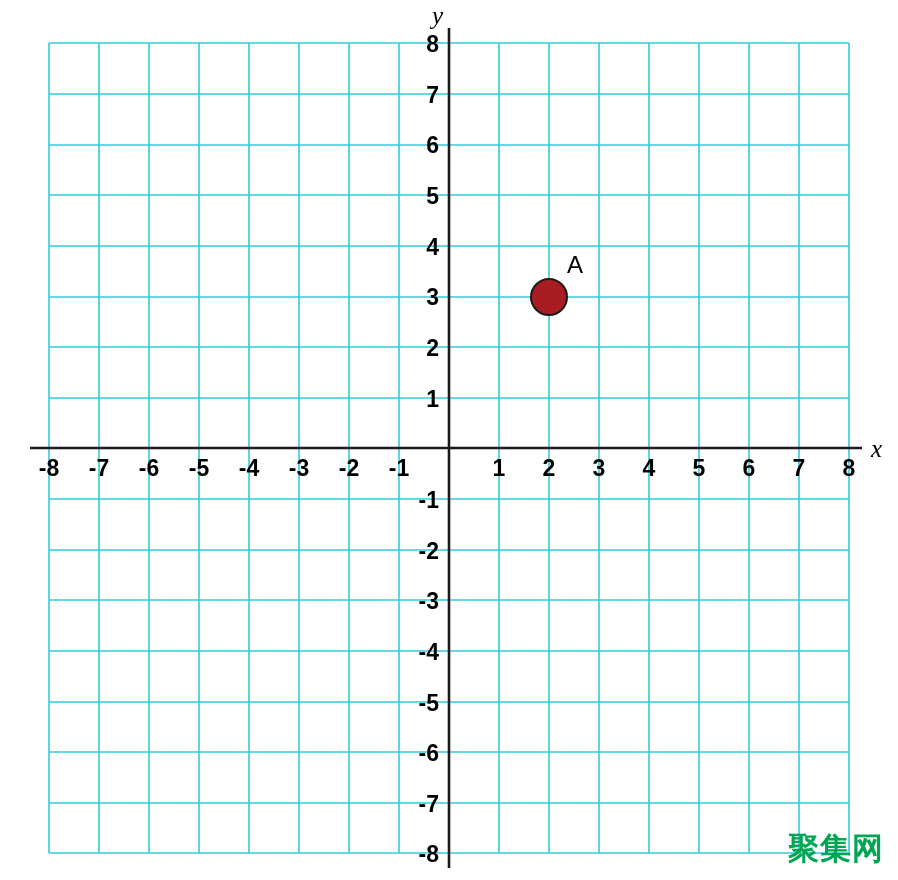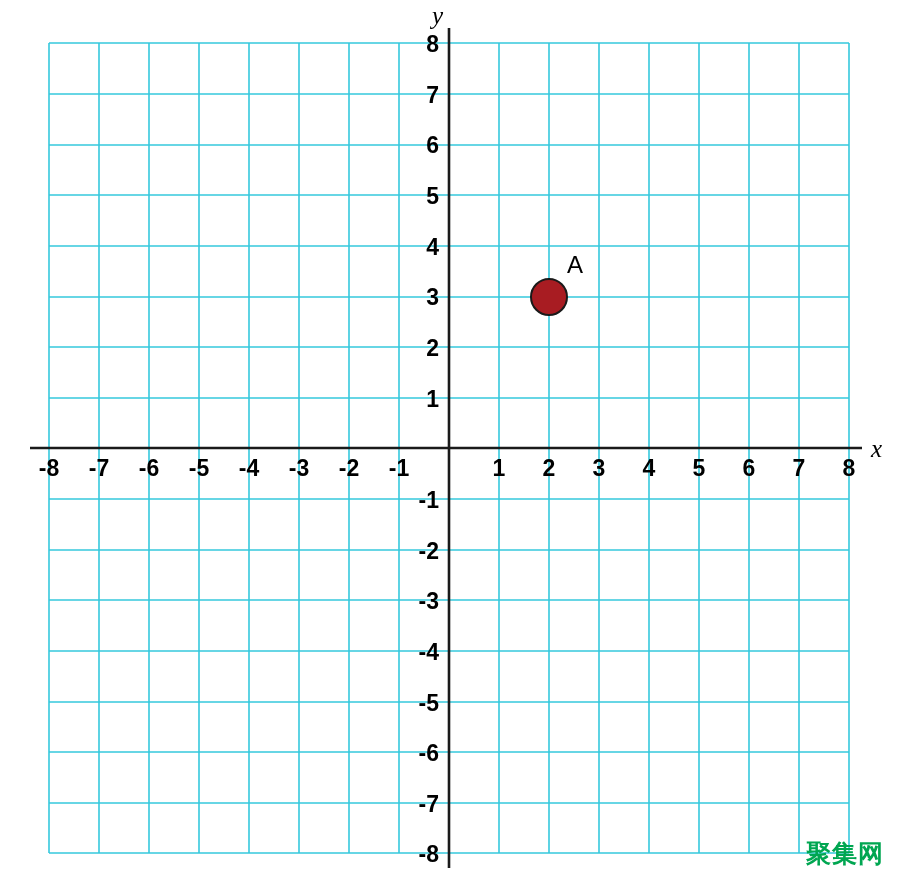--- a/index.html
+++ b/index.html
@@ -54,21 +54,21 @@
   .point-label {
     font-family: "Liberation Sans", sans-serif;
     font-size: 24px;
     fill: #000000;
   }
   .watermark {
     position: absolute;
     right: 14px;
     bottom: 10px;
     font-family: "DejaVu Sans", sans-serif;
-    font-size: 25px;
+    font-size: 31px;
     font-weight: 700;
     color: #00a651;
     letter-spacing: 1px;
     white-space: nowrap;
   }
 </style>
 </head>
 <body>
 
 <div id="plot-root">

